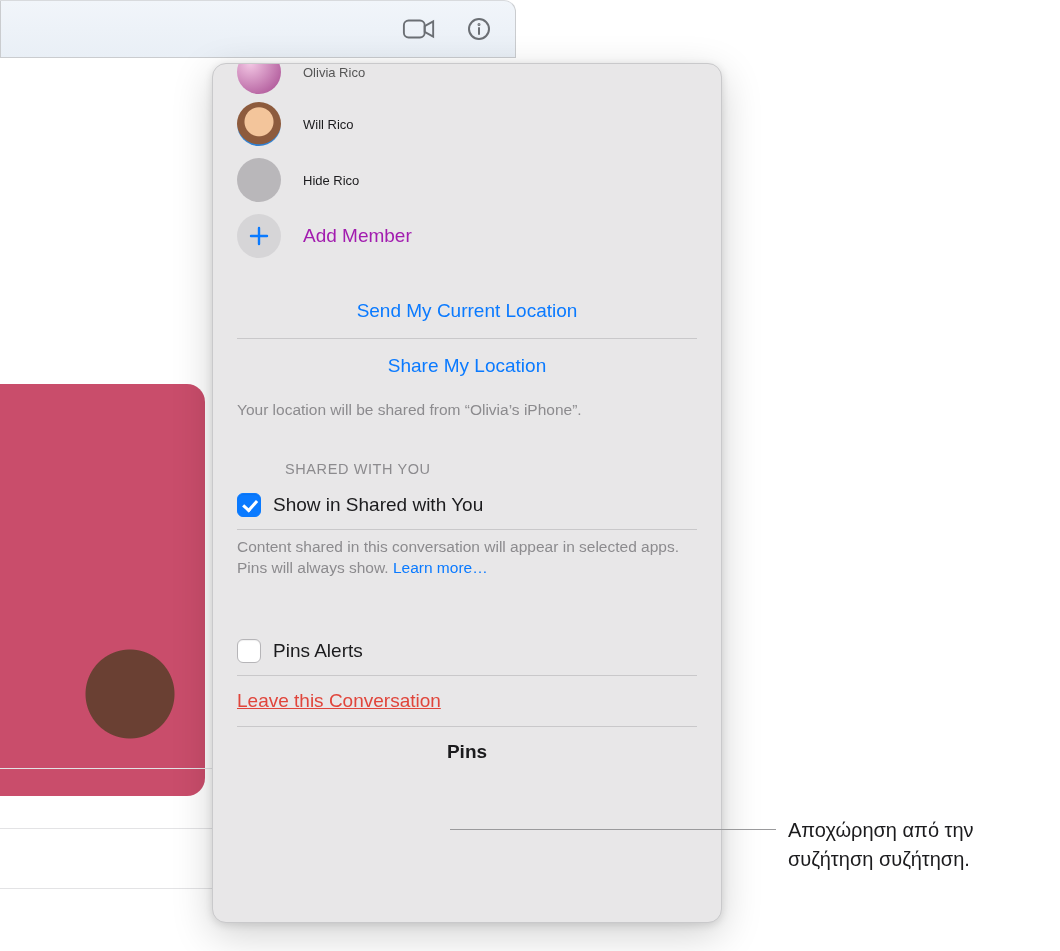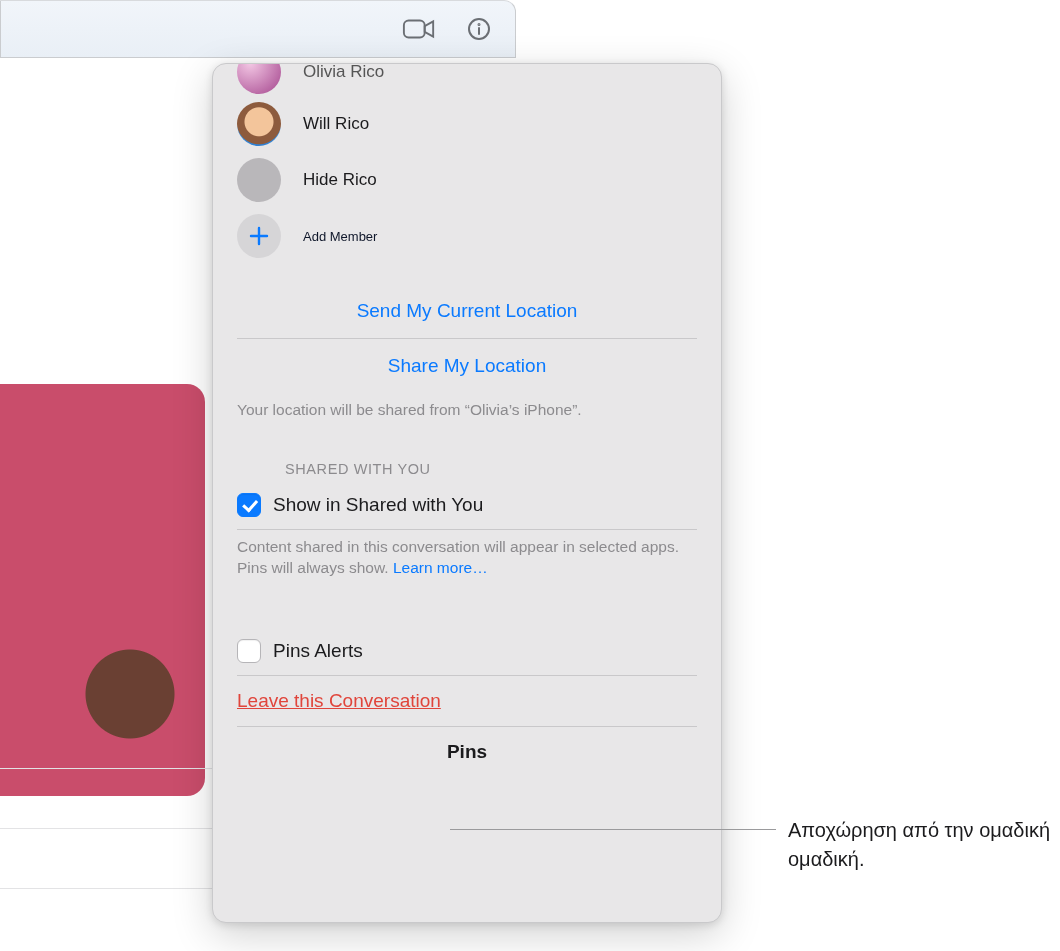--- a/index.html
+++ b/index.html
@@ -87,30 +87,30 @@
     align-items: center;
     gap: 22px;
     padding: 6px 0;
     min-height: 54px;
   }
   .member-row .avatar {
     width: 44px; height: 44px; border-radius: 50%;
     flex: 0 0 44px;
     display: flex; align-items: center; justify-content: center;
   }
-  .member-row .name { font-size: 17px; color: #1b1b1d; }
+  .member-row .name { font-size: 13px; color: #1b1b1d; }
   .avatar.olivia { background: radial-gradient(circle at 30% 30%, #f3c7e4, #a4458d); position: relative; top: -12px; }
   .avatar.will { background: radial-gradient(circle at 50% 45%, #f3c59b 0 14px, #8d5b3d 15px 22px, transparent 23px), linear-gradient(#63b6ef,#2d7fd3); }
   .avatar.danny { background: #b9b7ba; }
   .avatar.add {
     background: #d6d5d7;
     color: #0a7aff;
     font-size: 28px;
   }
-  .add-label { color: #0f172a; font-size: 13px; }
+  .add-label { color: #a21caf; font-size: 19px; }
 
   .row0 { margin-top: -18px; height: 32px; min-height:0; overflow:hidden; }
   .row0 .name { position: relative; top: -8px; color:#555;}
   .row0 .avatar { position: relative; top: -8px; }
 
   .divider {
     height: 1px;
     background: #c9c8ca;
     margin: 0;
   }
@@ -270,13 +270,13 @@
   </div>
   <div class="divider"></div>
 
   <div class="leave-row link-red">Leave this Conversation</div>
   <div class="divider"></div>
 
   <div class="pins-header">Pins</div>
 </div>
 
 <div class="callout-line"></div>
-<div class="callout-text">Αποχώρηση από την ομαδική ομαδική.</div>
+<div class="callout-text">Αποχώρηση από την συζήτηση συζήτηση.</div>
 
 </body></html>

